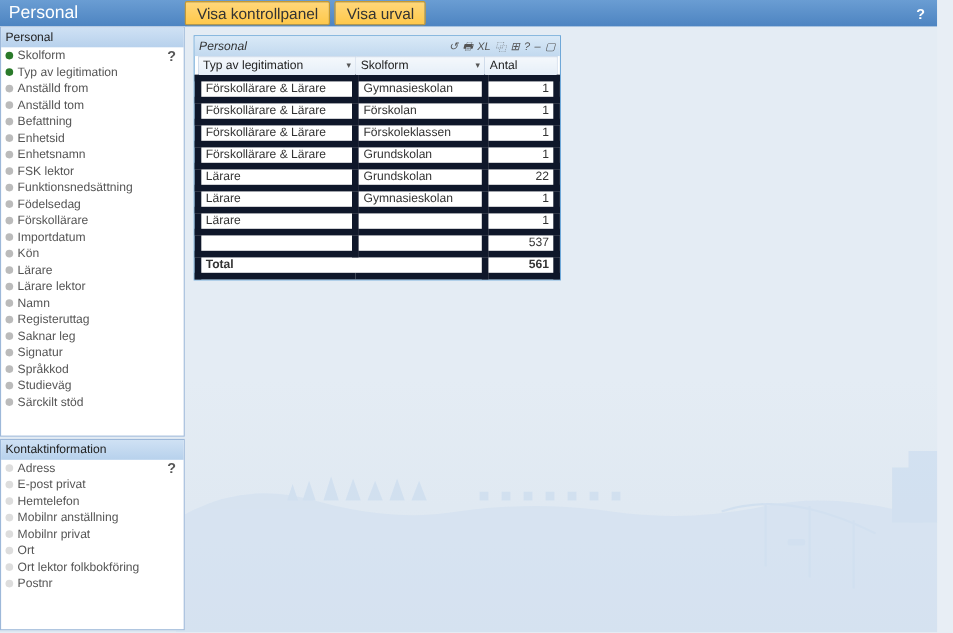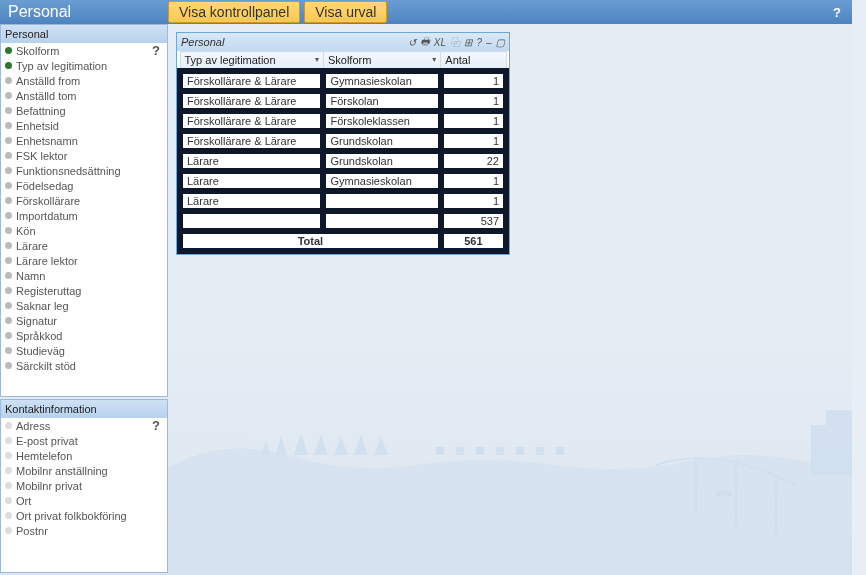--- a/index.html
+++ b/index.html
@@ -31,21 +31,21 @@
 .tbl-panel{position:absolute;top:8px;left:4px;width:332px;border:1px solid #6fa8d8;background:#fff;}
 .tbl-head{height:18px;background:linear-gradient(to bottom,#d9e9f7,#c2d9ef);display:flex;align-items:center;padding:0 4px;color:#333;font-style:italic;}
 .tbl-head .flex{flex:1;}
 .tbl-icons{display:flex;gap:4px;align-items:center;}
 .tbl-icons span{font-size:10px;color:#555;cursor:pointer;}
 table{border-collapse:collapse;width:100%;table-layout:fixed;}
 th{background:linear-gradient(to bottom,#f4f8fc,#e5eef8);border:1px solid #d0dceb;font-weight:normal;text-align:left;padding:2px 4px;font-size:11px;color:#222;position:relative;}
 th .drop{position:absolute;right:4px;top:3px;font-size:8px;color:#555;}
 td{border:6px solid #0f172a;padding:1px 4px;font-size:11px;color:#333;}
 td.num{text-align:right;}
-tr.total td{font-weight:bold;border-top:1px solid #aaa;text-align:center;}
+tr.total td{font-weight:bold;border-top:1px solid #aaa;}
 .panel2{height:172px;}
 </style>
 </head>
 <body>
 <div class="app">
 
 <div class="silhouette">
 <svg viewBox="0 0 700 260" preserveAspectRatio="xMidYMax slice">
   <path fill="#d0dff0" d="M0,160 Q60,120 130,140 Q200,160 260,150 Q330,140 400,150 Q470,160 540,145 Q610,130 700,160 L700,260 L0,260 Z"></path>
   <g fill="#c6d9ee">
@@ -211,21 +211,21 @@
             <li>
               <span class="dot" style="background: rgb(221, 221, 221);"></span>
               <span>Mobilnr privat</span>
             </li>
             <li>
               <span class="dot" style="background: rgb(221, 221, 221);"></span>
               <span>Ort</span>
             </li>
             <li>
               <span class="dot" style="background: rgb(221, 221, 221);"></span>
-              <span>Ort privat folkbokföring</span>
+              <span>Ort lektor folkbokföring</span>
             </li>
             <li>
               <span class="dot" style="background: rgb(221, 221, 221);"></span>
               <span>Postnr</span>
             </li>
           </ul>
     </div>
   </div>
 </div>
 

